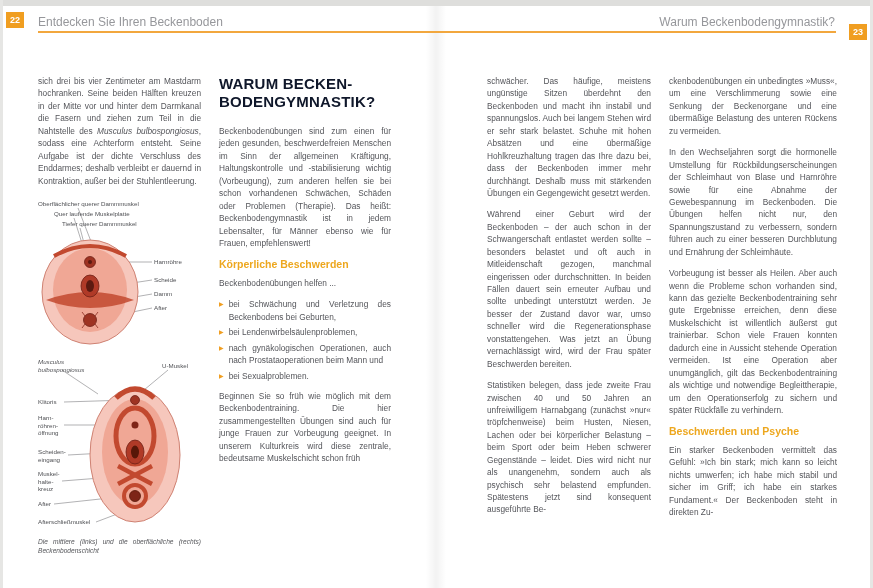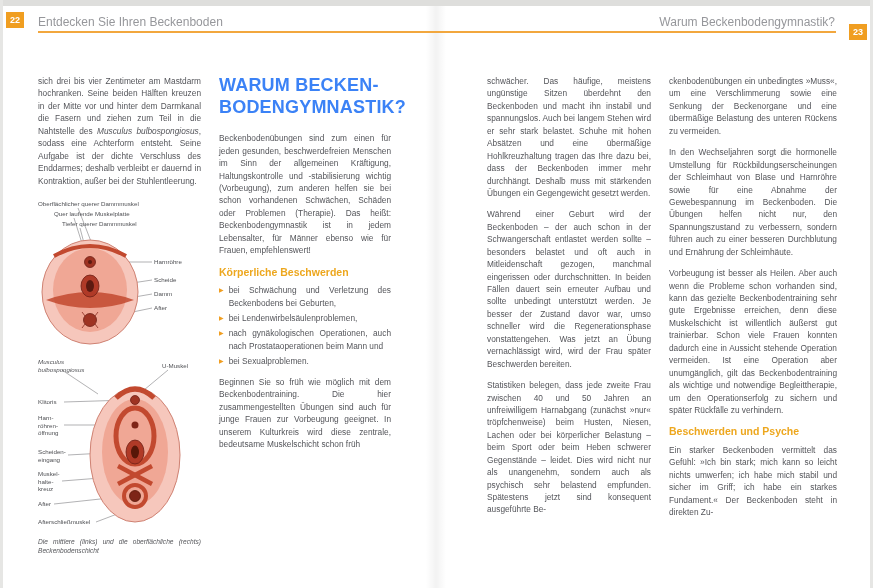--- a/index.html
+++ b/index.html
@@ -23,21 +23,21 @@
   .col { position:absolute; top:75px; }
   #l-col1 { left:38px;  width:163px; }
   #l-col2 { left:219px; width:172px; }
   #r-col1 { left:487px; width:164px; }
   #r-col2 { left:669px; width:168px; }
 
   .body-text { font-size:8.3px; line-height:1.5; color:#54555a; text-align:justify; }
   .body-text p { margin:0 0 9px 0; }
   .ital { font-style:italic; }
 
-  h1.main-head { margin:0 0 14px 0; font-size:18px; font-weight:bold; color:#3b82f6;
+  h1.main-head { margin:0 0 14px 0; font-size:15px; font-weight:bold; color:#0f172a;
                  line-height:1.2; letter-spacing:0.2px; white-space:pre-line; }
   h2.sub-head { margin:6px 0 6px 0; font-size:10.5px; font-weight:bold; color:#eda71e; line-height:1.2; }
   .lead { margin:0 0 6px 0; }
 
   .bullet { display:flex; margin-bottom:3px; }
   .bullet .arrow { color:#f09e21; font-size:6px; line-height:12.4px; margin-right:5px; flex:0 0 auto; }
   .bullet .bt { flex:1; text-align:justify; }
 
   .figure { position:relative; width:170px; }
   #fig1 { height:150px; margin-top:13px; }
@@ -142,20 +142,21 @@
     </div>
 
     <div class="fig-caption">Die mittlere (links) und die oberflächliche (rechts) Beckenbodenschicht</div>
   </div>
 
   <div class="col body-text" id="l-col2">
     <h1 class="main-head">WARUM BECKEN-
 BODENGYMNASTIK?</h1>
     <p>Beckenbodenübungen sind zum einen für jeden gesunden, beschwerdefreien Menschen im Sinn der allgemeinen Kräftigung, Haltungskontrolle und -stabilisierung wichtig (Vorbeugung), zum anderen helfen sie bei schon vorhandenen Schwächen, Schäden oder Problemen (Therapie). Das heißt: Beckenbodengymnastik ist in jedem Lebensalter, für Männer ebenso wie für Frauen, empfehlenswert!</p>
     <h2 class="sub-head">Körperliche Beschwerden</h2>
+    <p class="lead">Beckenbodenübungen helfen ...</p>
 
     <div class="bullet">
         <span class="arrow">▶</span>
         <span class="bt">bei Schwächung und Verletzung des Beckenbodens bei Geburten,</span>
       </div>
     <div class="bullet">
         <span class="arrow">▶</span>
         <span class="bt">bei Lendenwirbelsäulenproblemen,</span>
       </div>
     <div class="bullet">

